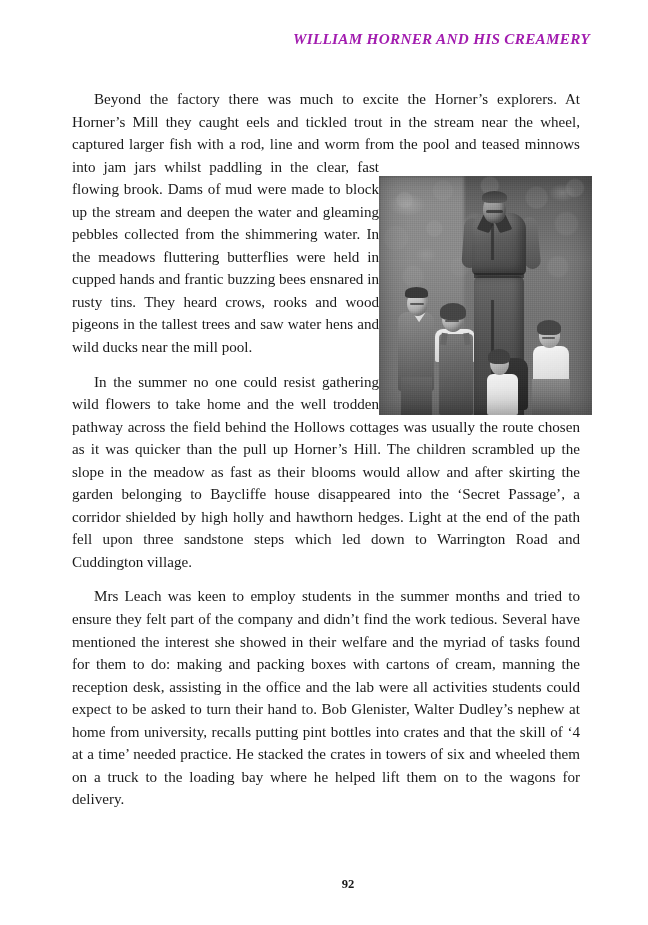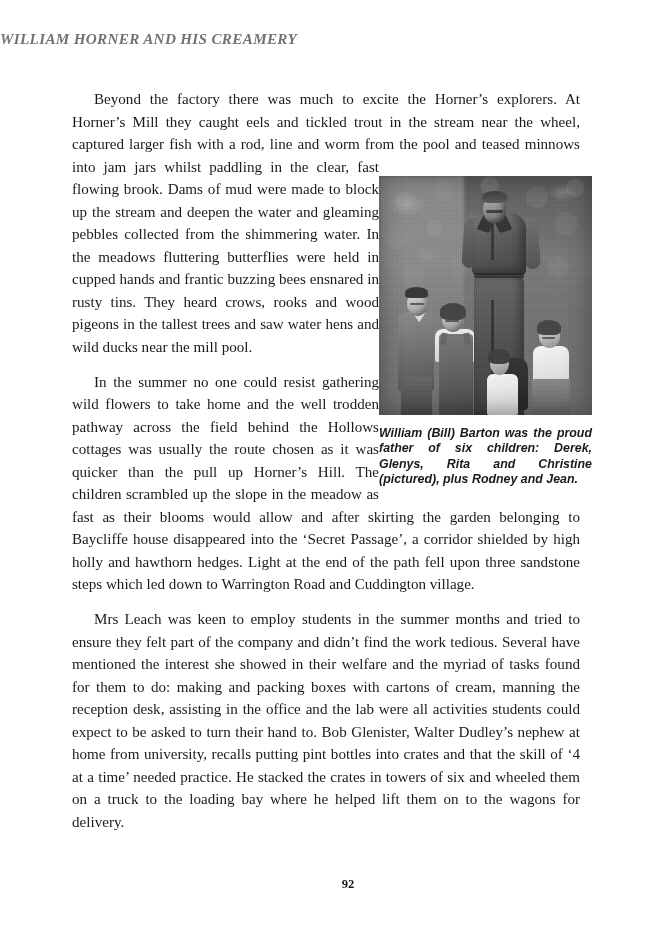--- a/index.html
+++ b/index.html
@@ -16,27 +16,27 @@
     font-family: "Liberation Serif", serif;
     color: #1a1a1a;
   }
 
   
   #running-head {
     position: absolute;
     top: 30px;
     left: 0;
     width: 590px;
-    text-align: left;
+    text-align: right;
     font-family: "Liberation Serif", serif;
     font-style: italic;
     font-weight: 700;
     font-size: 15.2px;
     letter-spacing: 0.3px;
-    color: #737373;
+    color: #a21caf;
     white-space: nowrap;
   }
 
   
   #body-col {
     position: absolute;
     left: 60px;
     top: 76px;
     width: 532px;
     font-size: 15.1px;
@@ -438,21 +438,20 @@
 
         <div class="g3-top"></div>
         <div class="g3-skirt"></div>
         <div class="g3-head"></div>
         <div class="g3-hair"></div>
         <div class="g3-eyes"></div>
 
         <div class="layer l-grain"></div>
         <div class="layer l-vignette"></div>
       </div>
-      <figcaption id="caption">William (Bill) Barton was the proud father of six children: Derek, Glenys, Rita and Christine (pictured), plus Rodney and Jean.</figcaption>
     </figure>
 
     <p>Beyond the factory there was much to excite the Horner’s explorers. At Horner’s Mill they caught eels and tickled trout in the stream near the wheel, captured larger fish with a rod, line and worm from the pool and teased minnows into jam jars whilst paddling in the clear, fast flowing brook. Dams of mud were made to block up the stream and deepen the water and gleaming pebbles collected from the shimmering water. In the meadows fluttering butterflies were held in cupped hands and frantic buzzing bees ensnared in rusty tins. They heard crows, rooks and wood pigeons in the tallest trees and saw water hens and wild ducks near the mill pool.</p>
     <p class="cont">In the summer no one could resist gathering wild flowers to take home and the well trodden pathway across the field behind the Hollows cottages was usually the route chosen as it was quicker than the pull up Horner’s Hill. The children scrambled up the slope in the meadow as fast as their blooms would allow and after skirting the garden belonging to Baycliffe house disappeared into the ‘Secret Passage’, a corridor shielded by high holly and hawthorn hedges. Light at the end of the path fell upon three sandstone steps which led down to Warrington Road and Cuddington village.</p>
     <p class="cont">Mrs Leach was keen to employ students in the summer months and tried to ensure they felt part of the company and didn’t find the work tedious. Several have mentioned the interest she showed in their welfare and the myriad of tasks found for them to do: making and packing boxes with cartons of cream, manning the reception desk, assisting in the office and the lab were all activities students could expect to be asked to turn their hand to. Bob Glenister, Walter Dudley’s nephew at home from university, recalls putting pint bottles into crates and that the skill of ‘4 at a time’ needed practice. He stacked the crates in towers of six and wheeled them on a truck to the loading bay where he helped lift them on to the wagons for delivery.</p>
   </div>
 
   <div id="folio">92</div>
 </div>
 

